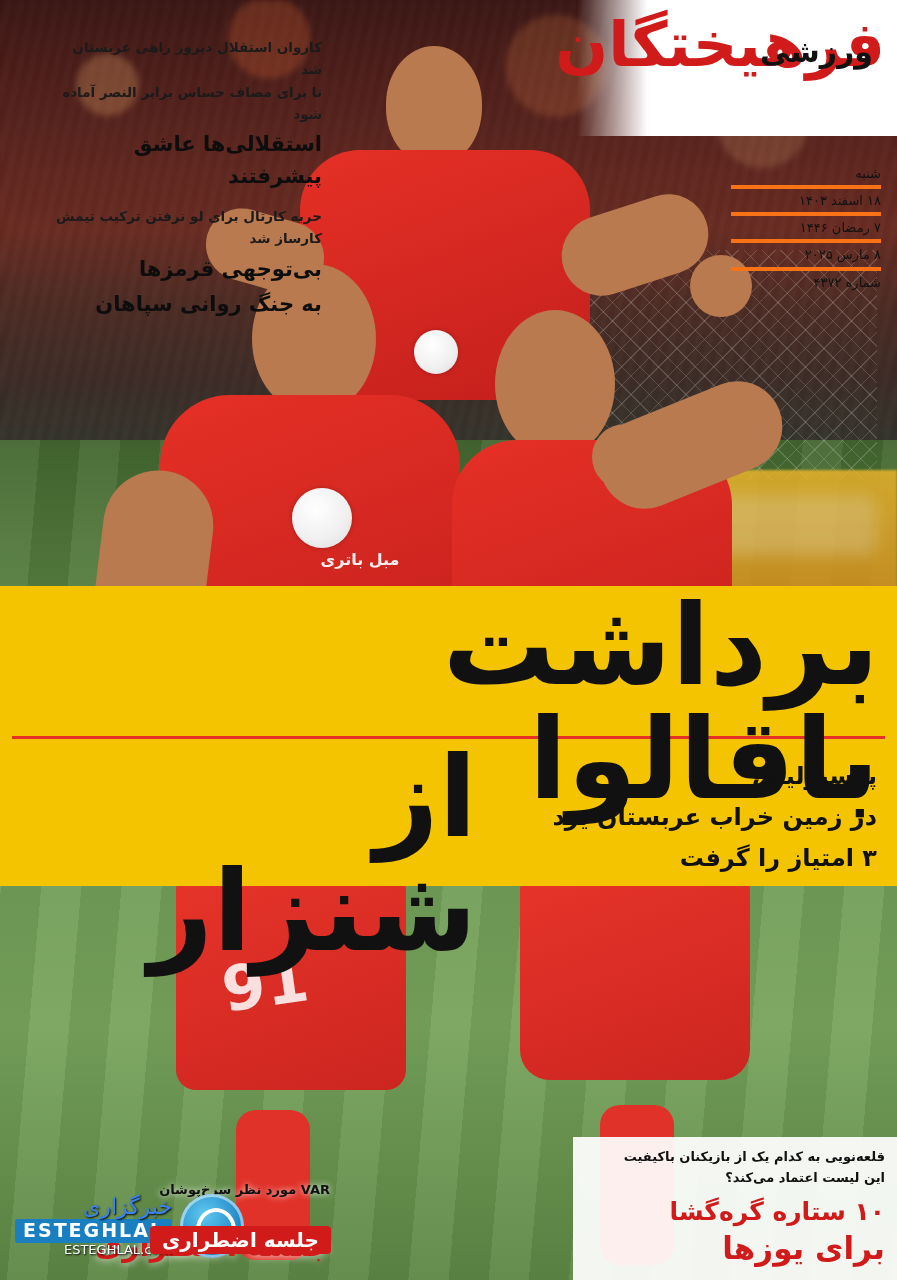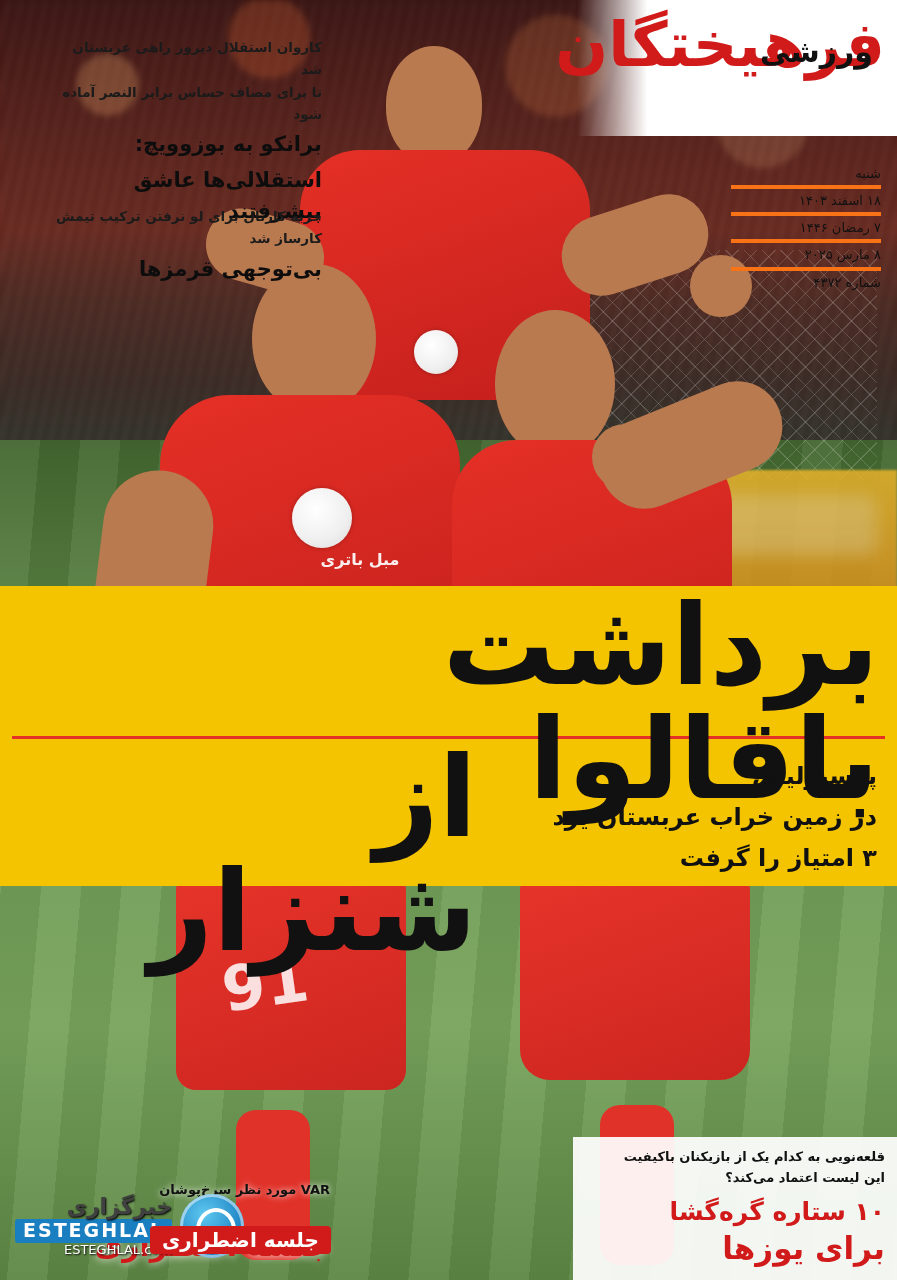--- a/index.html
+++ b/index.html
@@ -195,21 +195,21 @@
     width:64px;height:64px;border-radius:50%;
     background:radial-gradient(circle at 38% 32%,#5ec8f0,#1a7fc1 70%,#0d5d93);
     position:relative;box-shadow:0 0 0 3px rgba(255,255,255,.5) inset;
   }
   .wm-ball:after{
     content:"";position:absolute;left:16px;top:14px;width:32px;height:36px;
     border:4px solid #fff;border-radius:50% 50% 45% 45%;
     border-bottom-color:transparent;
   }
   .wm-text{color:#fff;line-height:1.15;}
-  .wm-fa{font-size:22px;font-weight:bold;color:#404040;text-shadow:1px 1px 2px #000;}
+  .wm-fa{font-size:22px;font-weight:normal;color:#3b82f6;text-shadow:1px 1px 2px #000;}
   .wm-en{font-size:19px;font-weight:bold;letter-spacing:2px;background:#1a7fc1;padding:1px 8px;border-radius:3px;}
   .wm-site{font-size:13px;color:#fff;text-shadow:1px 1px 2px #000;}
   .wm-tag{
     position:absolute;left:150px;bottom:26px;background:#d11a1a;color:#fff;
     font-size:20px;font-weight:bold;padding:2px 12px;border-radius:4px;direction:rtl;
   }
 </style>
 </head>
 <body>
 
@@ -254,27 +254,27 @@
     <div>شنبه</div>
     <div>۱۸ اسفند ۱۴۰۳</div>
     <div>۷ رمضان ۱۴۴۶</div>
     <div>۸ مارس ۲۰۲۵</div>
     <div>شماره ۴۳۷۲</div>
   </div>
 
   <div class="teaser t1">
     <div class="kicker" style="white-space:pre-line;text-align:right;">کاروان استقلال دیروز راهی عربستان شد
 تا برای مصاف حساس برابر النصر آماده شود</div>
-    <div class="head">برانکو به بوزوویچ:</div>
     <div class="head">استقلالی‌ها عاشق پیشرفتند</div>
   </div>
 
   <div class="teaser t2">
     <div class="kicker">حربه کارتال برای لو نرفتن ترکیب تیمش کارساز شد</div>
     <div class="head">بی‌توجهی قرمزها</div>
+    <div class="head">به جنگ روانی سپاهان</div>
   </div>
 
   <div class="band">
     <div class="rule"></div>
   </div>
   <div class="headline1">برداشت باقالوا</div>
   <div class="headline2">از شنزار</div>
   <div class="subdeck">
     <div>پرسپولیس</div>
     <div>در زمین خراب عربستان یزد</div>

